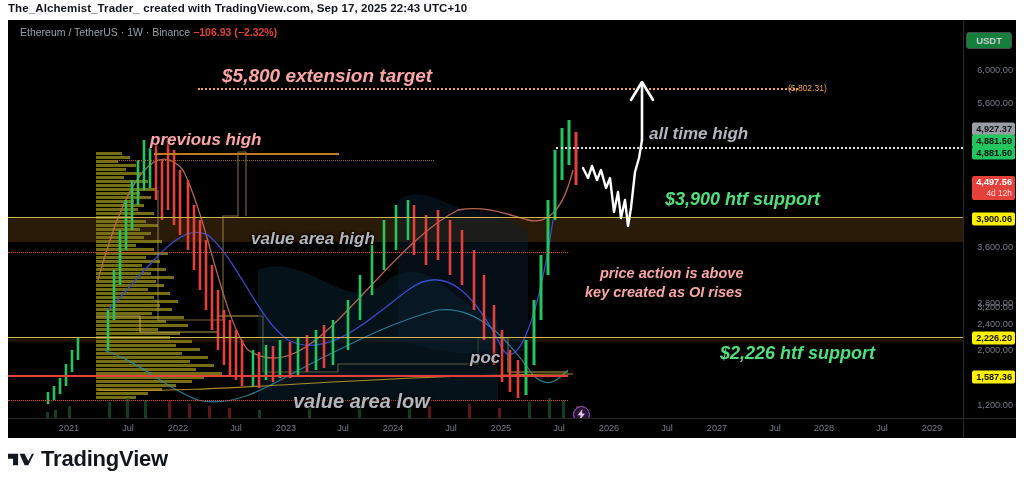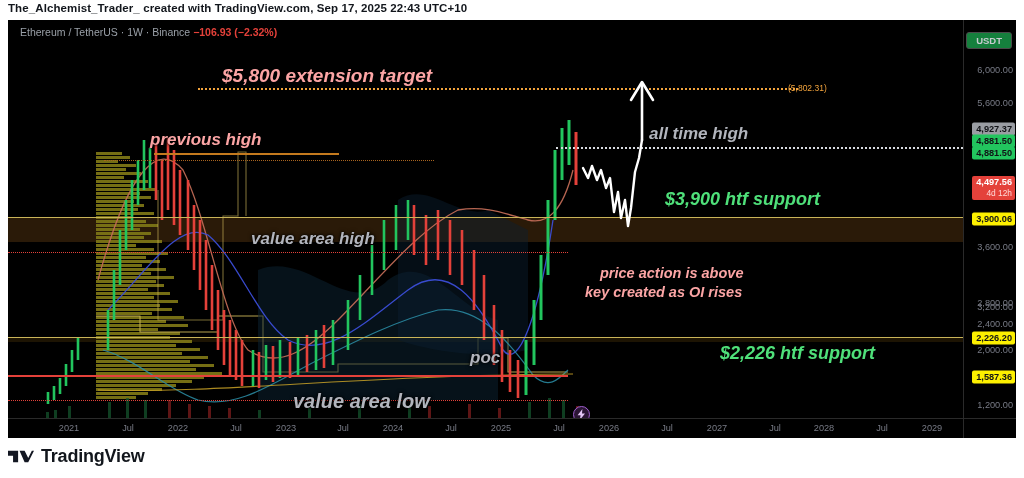--- a/index.html
+++ b/index.html
@@ -101,21 +101,21 @@
   .ann.orange-small { color: #f2a33c; font-size: 8.5px; font-style: normal; font-weight: 400; text-shadow: none; }
 
   .hline { position: absolute; height: 0; z-index: 20; }
 
   svg.overlay { position: absolute; left: 0; top: 0; width: 955px; height: 398px; z-index: 30; pointer-events: none; }
   svg.bg-overlay { position: absolute; left: 0; top: 0; width: 955px; height: 398px; z-index: 6; pointer-events: none; }
 
   
   .footer { position: absolute; left: 8px; top: 446px; display: flex; align-items: center; gap: 7px; }
   .tv-mark { width: 26px; height: 15px; }
-  .tv-name { font-size: 18px; font-weight: 700; color: #12161c; letter-spacing: -.2px; }
+  .tv-name { font-size: 22px; font-weight: 700; color: #12161c; letter-spacing: -.2px; }
 
   .badge-circle {
     position: absolute; z-index: 36;
     width: 17px; height: 17px; border-radius: 50%;
     background: #2b1535; border: 1px solid #a05fd0;
     display: flex; align-items: center; justify-content: center;
   }
 </style>
 </head>
 <body>

